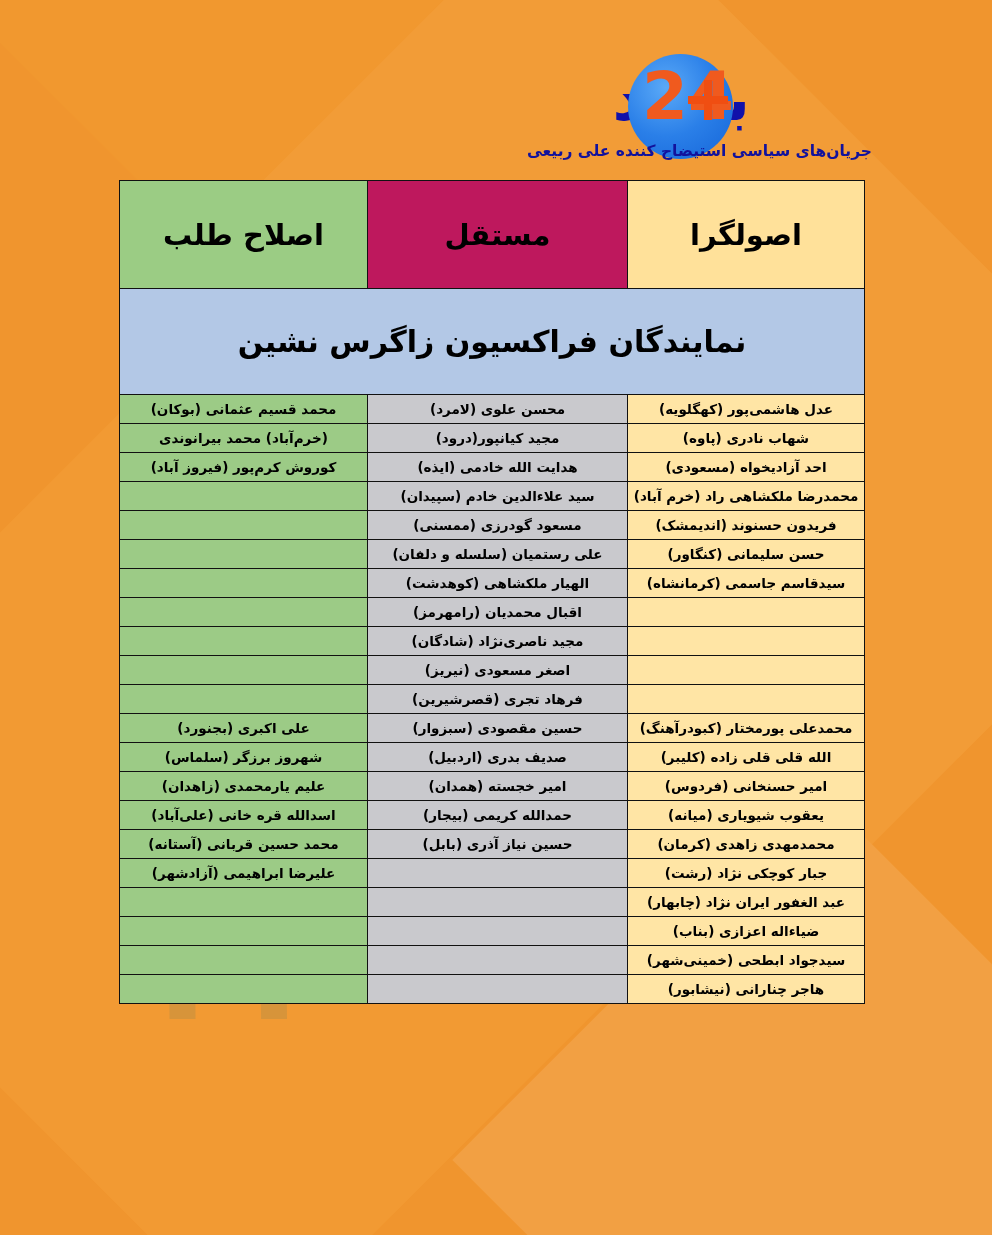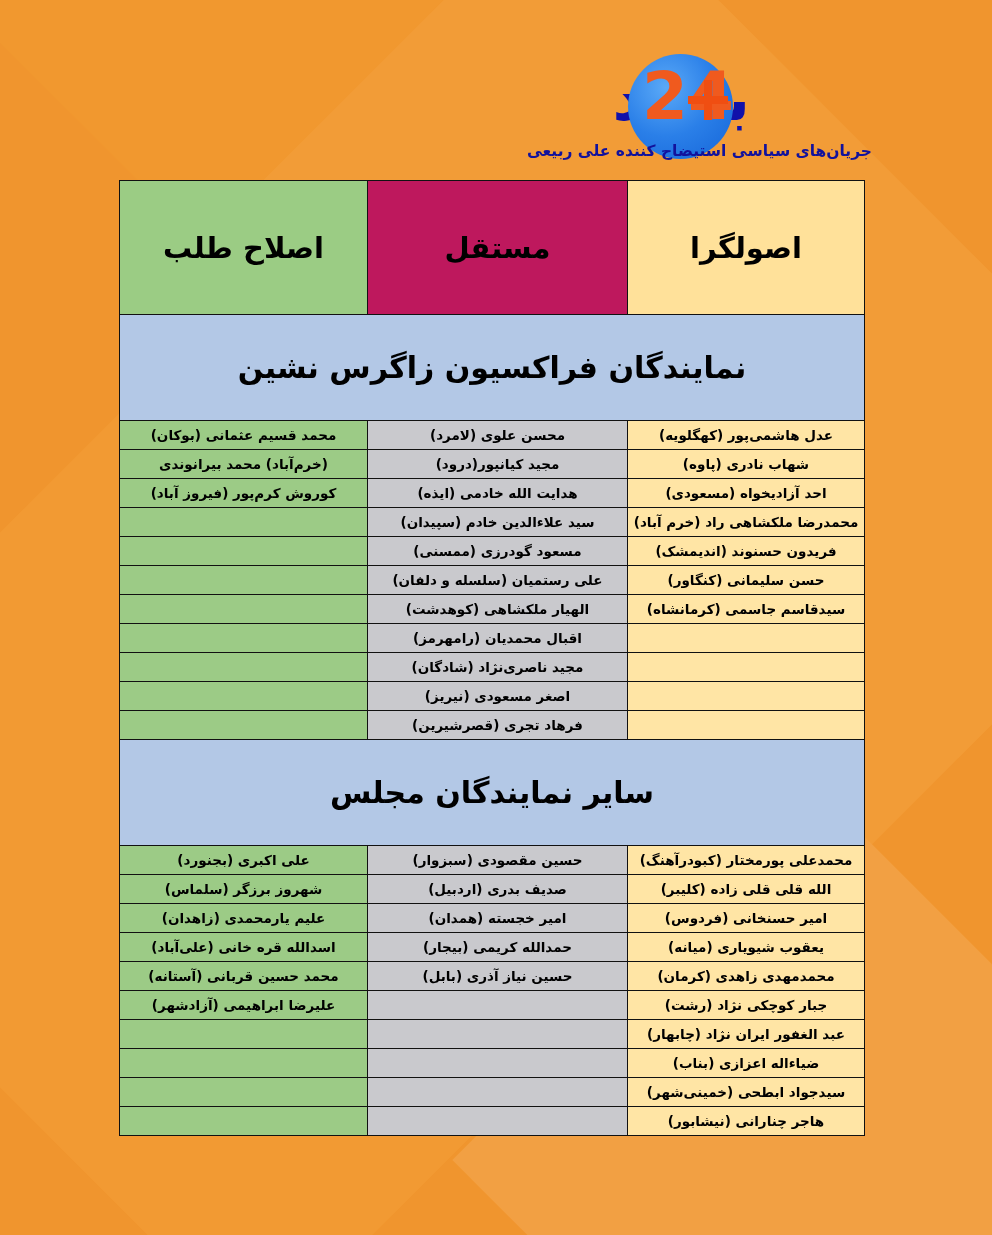--- a/index.html
+++ b/index.html
@@ -166,21 +166,21 @@
     font-weight: bold;
     color: #000;
     padding: 0 4px;
   }
 
   col.c-yellow { width: 237px; }
   col.c-gray   { width: 260px; }
   col.c-green  { width: 248px; }
 
   td.head {
-    height: 134px;
+    height: 108px;
     font-size: 29px;
   }
   td.head-yellow { background: #ffe19a; }
   td.head-gray   { background: #be185d; }
   td.head-green  { background: #9bcc84; }
 
   td.section {
     height: 106px;
     background: #b3c8e6;
     font-size: 30px;
@@ -285,23 +285,20 @@
           <td class="cell cell-yellow cell-empty"></td>
           <td class="cell cell-gray">اصغر مسعودی (نیریز)</td>
           <td class="cell cell-green cell-empty"></td>
         </tr>
         <tr>
           <td class="cell cell-yellow cell-empty"></td>
           <td class="cell cell-gray">فرهاد  تجری (قصرشیرین)</td>
           <td class="cell cell-green cell-empty"></td>
         </tr>
         <tr>
-          <td class="section" colspan="3">سایر نمایندگان مجلس</td>
-        </tr>
-        <tr>
           <td class="cell cell-yellow">محمدعلی پورمختار (کبودرآهنگ)</td>
           <td class="cell cell-gray">حسین مقصودی (سبزوار)</td>
           <td class="cell cell-green">علی   اکبری (بجنورد)</td>
         </tr>
         <tr>
           <td class="cell cell-yellow">الله قلی  قلی زاده (کلیبر)</td>
           <td class="cell cell-gray">صدیف بدری (اردبیل)</td>
           <td class="cell cell-green">شهروز برزگر (سلماس)</td>
         </tr>
         <tr>

